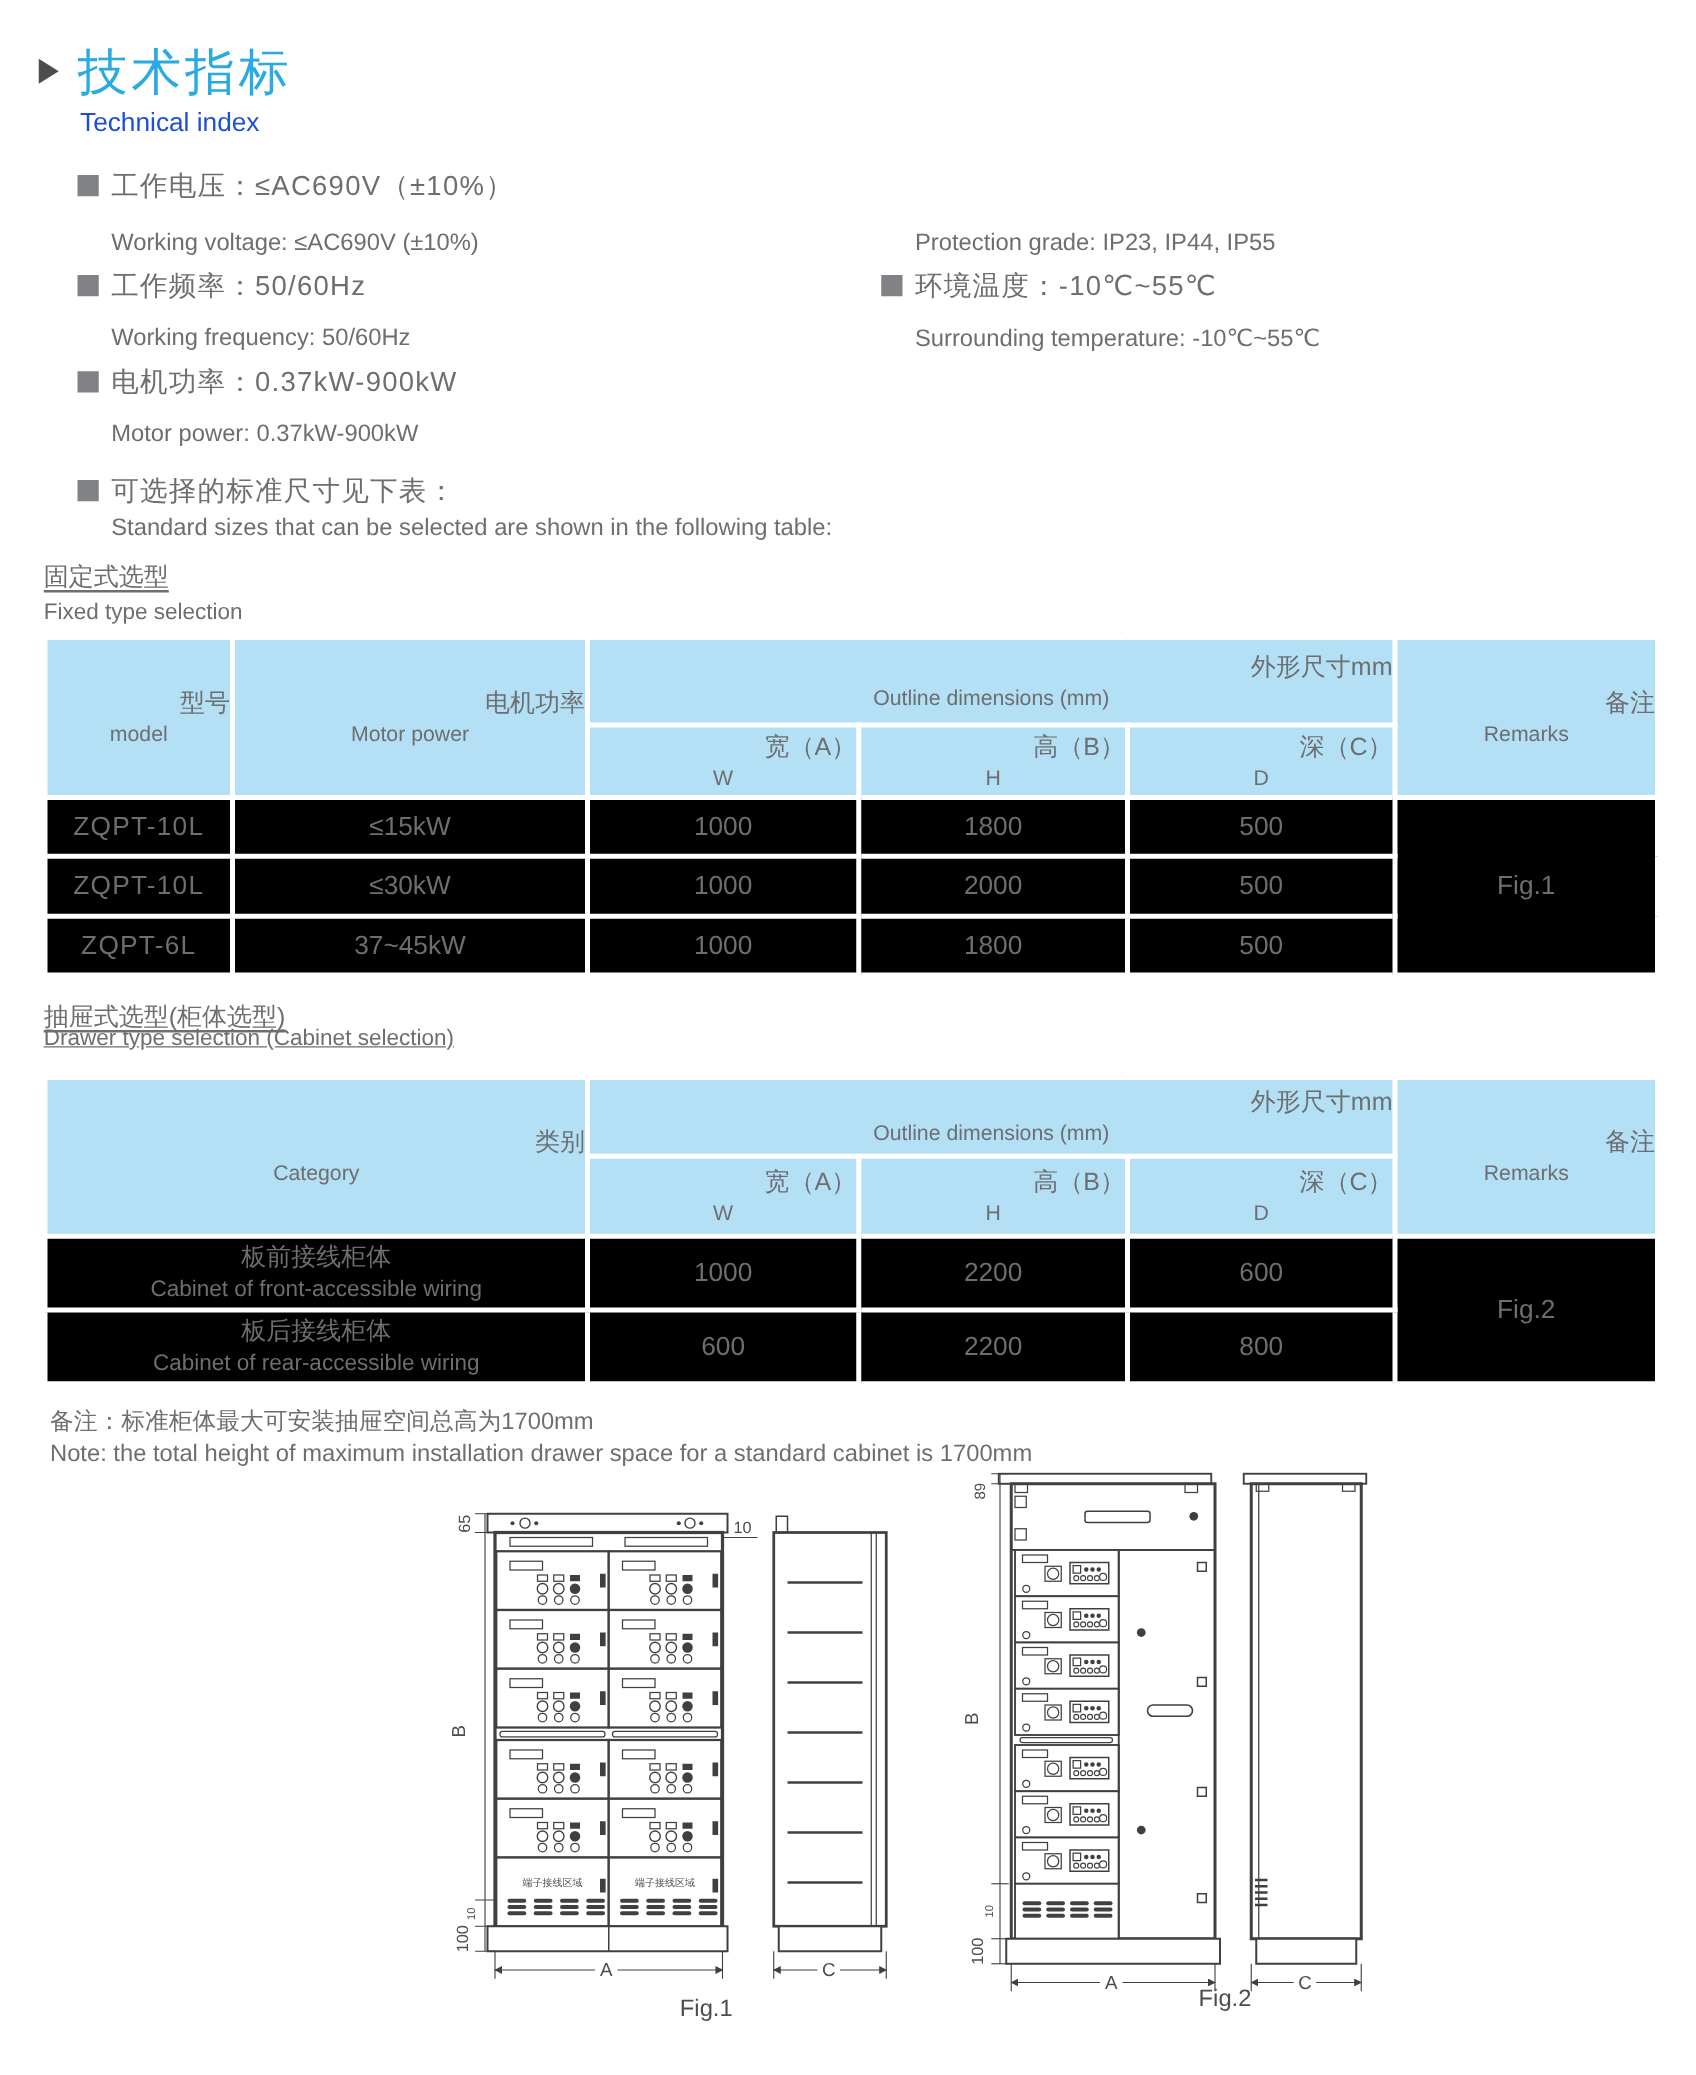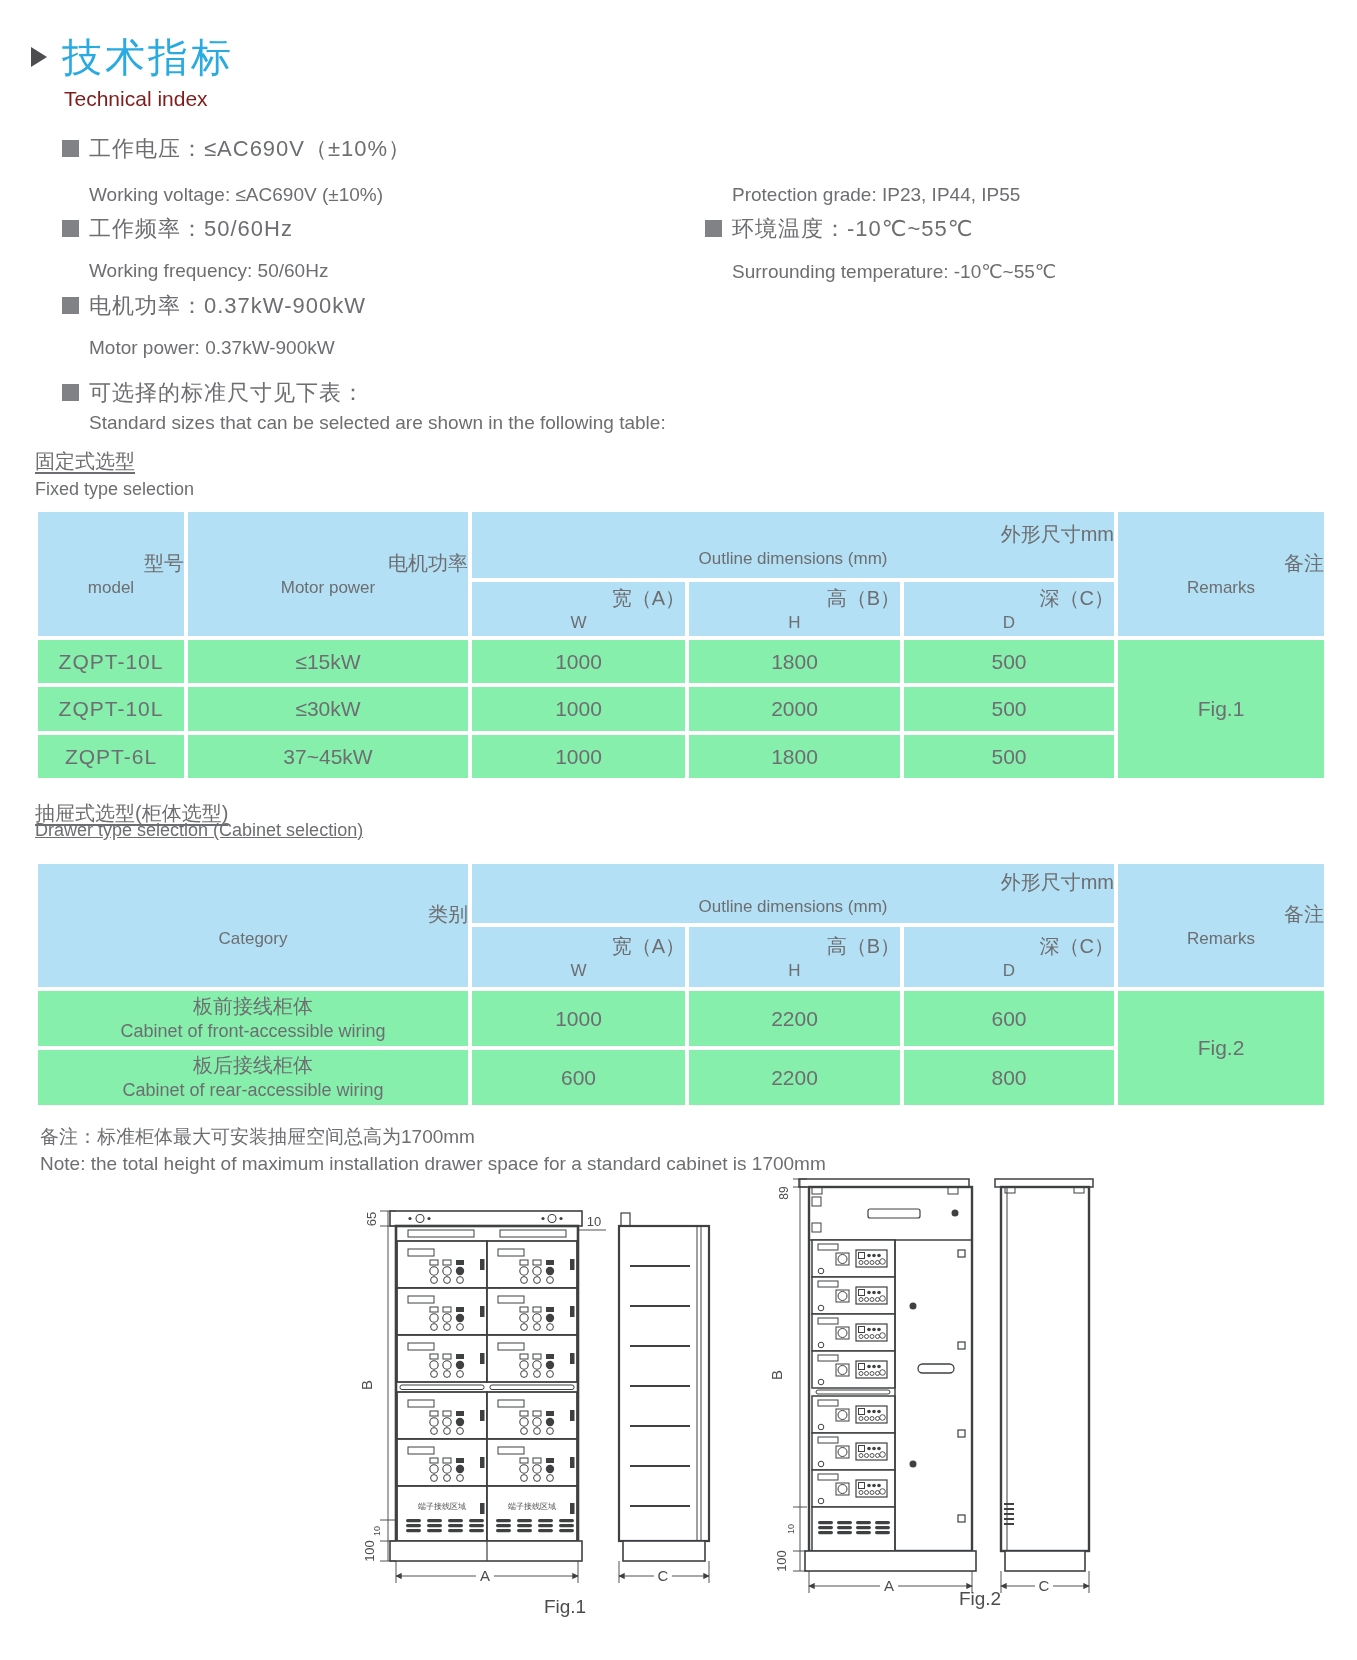--- a/index.html
+++ b/index.html
@@ -2,33 +2,33 @@
 <html><head>
 <meta charset="utf-8">
 <style>
   html,body{margin:0;padding:0;background:#ffffff;}
   .page{position:relative;width:1357px;height:1660px;background:#fff;overflow:hidden;
         font-family:"Liberation Sans","DejaVu Sans",sans-serif;color:#6D6E71;}
   
   .tri{position:absolute;left:31px;top:47px;width:0;height:0;
        border-left:16px solid #4D4D4F;border-top:10px solid transparent;border-bottom:10px solid transparent;}
   .title-zh{position:absolute;left:62px;top:30px;font-size:40px;color:#29ABE2;letter-spacing:3px;white-space:nowrap;}
-  .title-en{position:absolute;left:64px;top:87px;font-size:21px;color:#7f1d1d;white-space:nowrap;}
+  .title-en{position:absolute;left:64px;top:87px;font-size:21px;color:#1d4ed8;white-space:nowrap;}
   
   .spec-zh{position:absolute;font-size:22px;letter-spacing:1px;white-space:nowrap;}
   .spec-en{position:absolute;font-size:19px;white-space:nowrap;text-align:right;}
   .bullet{display:inline-block;width:17px;height:17px;background:#808285;margin-right:10px;vertical-align:-1px;}
   
   .sec-zh{position:absolute;font-size:20px;text-decoration:underline;text-underline-offset:4px;white-space:nowrap;}
   .sec-en{position:absolute;font-size:18px;white-space:nowrap;}
   
   .tbl{position:absolute;border-collapse:collapse;table-layout:fixed;}
   .tbl th,.tbl td{border:4px solid #ffffff;padding:0;text-align:center;vertical-align:middle;font-weight:normal;color:#6D6E71;}
   .tbl th{background:#B3E0F4;}
-  .tbl td{background:#86efac;}
+  .tbl td{background:#000000;}
   .th-zh{font-size:20px;line-height:1.4;text-align:right;}
   .th-en{font-size:17px;line-height:1.3;}
   .td-num{font-size:21px;}
   .td-model{font-size:21px;letter-spacing:1px;}
   .td-zh{font-size:20px;line-height:1.35;}
   .td-en{font-size:18px;line-height:1.3;}
   
   .note-line{position:absolute;font-size:19px;white-space:nowrap;}
   
   .figsvg{position:absolute;}

